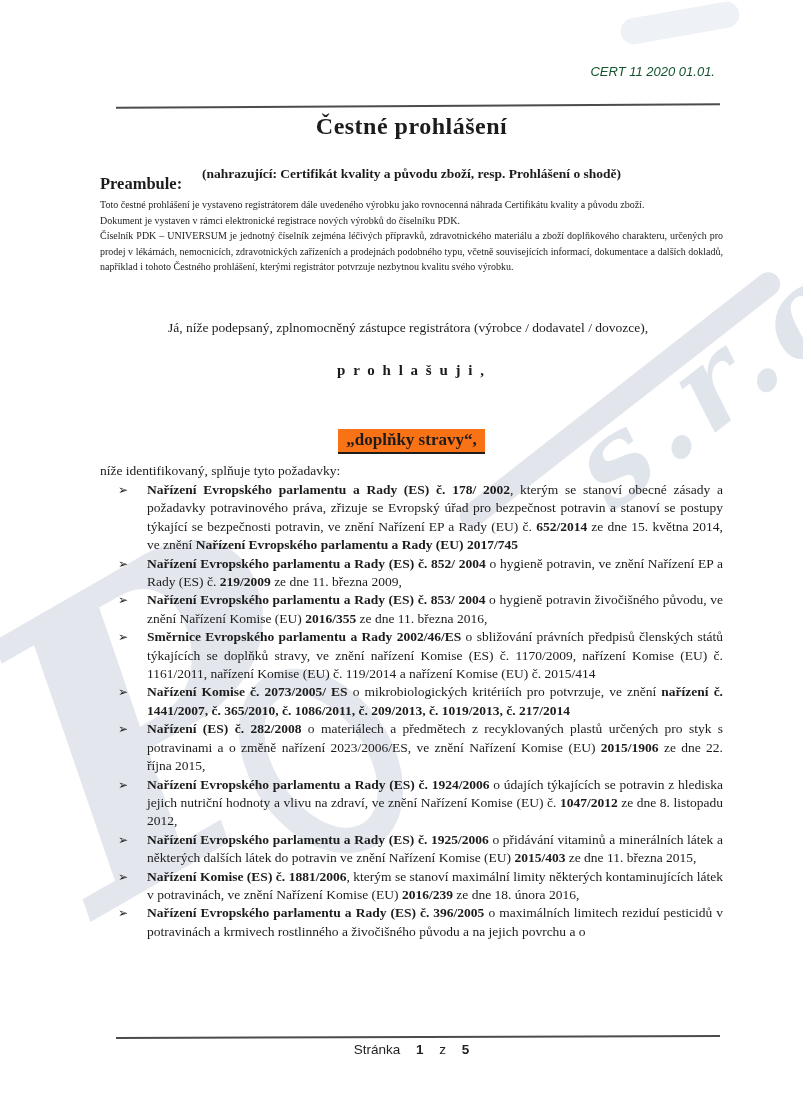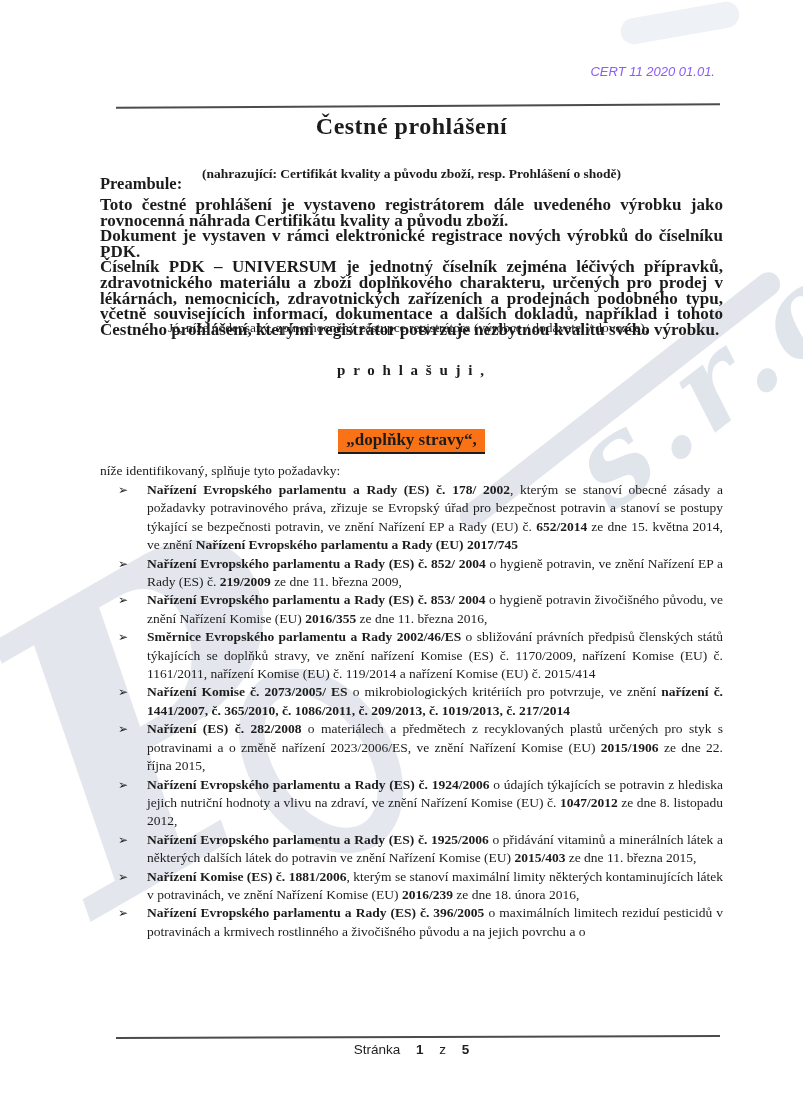--- a/index.html
+++ b/index.html
@@ -18,30 +18,30 @@
   .wm-p{left:8px;top:520px;font-size:400px;font-weight:bold;font-style:italic;line-height:1;
         transform:rotate(-30deg);font-family:"DejaVu Serif",serif;color:#e3e7ed;}
   .wm-blob1{left:250px;top:660px;width:90px;height:150px;border:26px solid #e4e8ee;
             border-radius:50%;transform:rotate(-35deg);}
   .wm-blob2{left:620px;top:10px;width:120px;height:26px;background:#eef1f5;border-radius:13px;
             transform:rotate(-10deg);}
 
   
   .blk{position:absolute;z-index:1;left:100px;width:623px;}
   .doc-code{top:64px;left:auto;right:88px;width:auto;font-family:"Liberation Sans",sans-serif;
-            font-style:italic;font-size:13px;color:#8b5cf6;}
+            font-style:italic;font-size:13px;color:#14532d;}
   .rule{position:absolute;z-index:1;left:116px;width:604px;height:2px;background:#4c4c4c;}
   .rule-top{top:105px;transform:rotate(-0.35deg);}
   .rule-bottom{top:1036px;transform:rotate(-0.2deg);}
 
   .title{top:113px;text-align:center;font-size:24px;font-weight:bold;letter-spacing:.5px;}
   .subtitle{top:150px;text-align:center;font-size:13.5px;font-weight:bold;margin-top:16px;}
 
   .preamble-heading{top:174px;font-size:16.5px;font-weight:bold;}
-  .preamble{top:197px;font-size:17px;font-weight:bold;line-height:15.6px;text-align:justify;}
+  .preamble{top:197px;font-size:10px;font-weight:normal;line-height:15.6px;text-align:justify;}
   .preamble p{margin:0;}
 
   .intro-line{top:320px;padding-left:68px;font-size:13.5px;}
   .verb-line{top:362px;text-align:center;font-size:15px;font-weight:bold;letter-spacing:2px;}
   .product-line{top:399px;font-size:13.5px;}
   .product-type-wrap{top:429px;text-align:center;}
   .product-type{display:inline-block;font-size:17px;font-weight:bold;background:#f97316;
                 border-bottom:2px solid #1c1c1c;padding:1px 8px 2px 8px;}
   .requirements-lead{top:463px;font-size:13.5px;}
 

